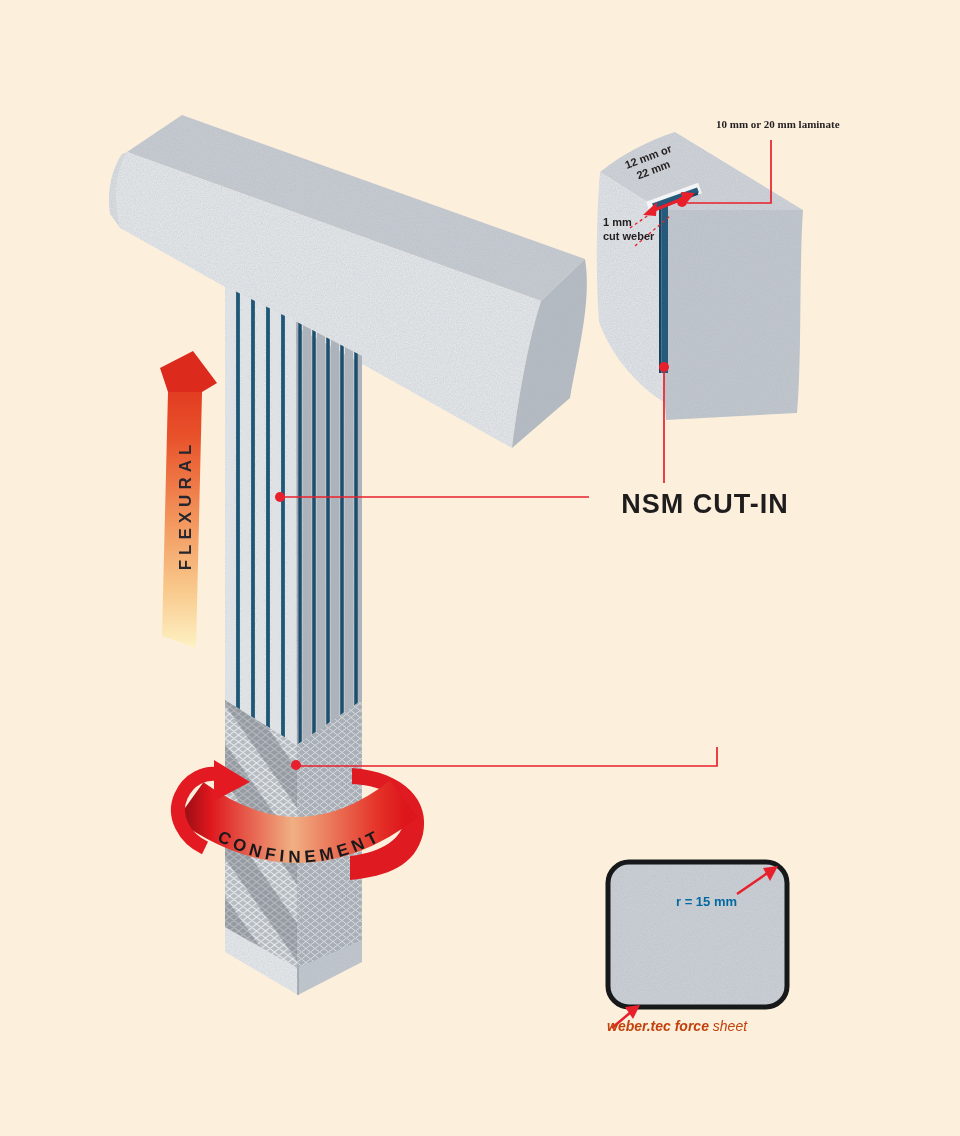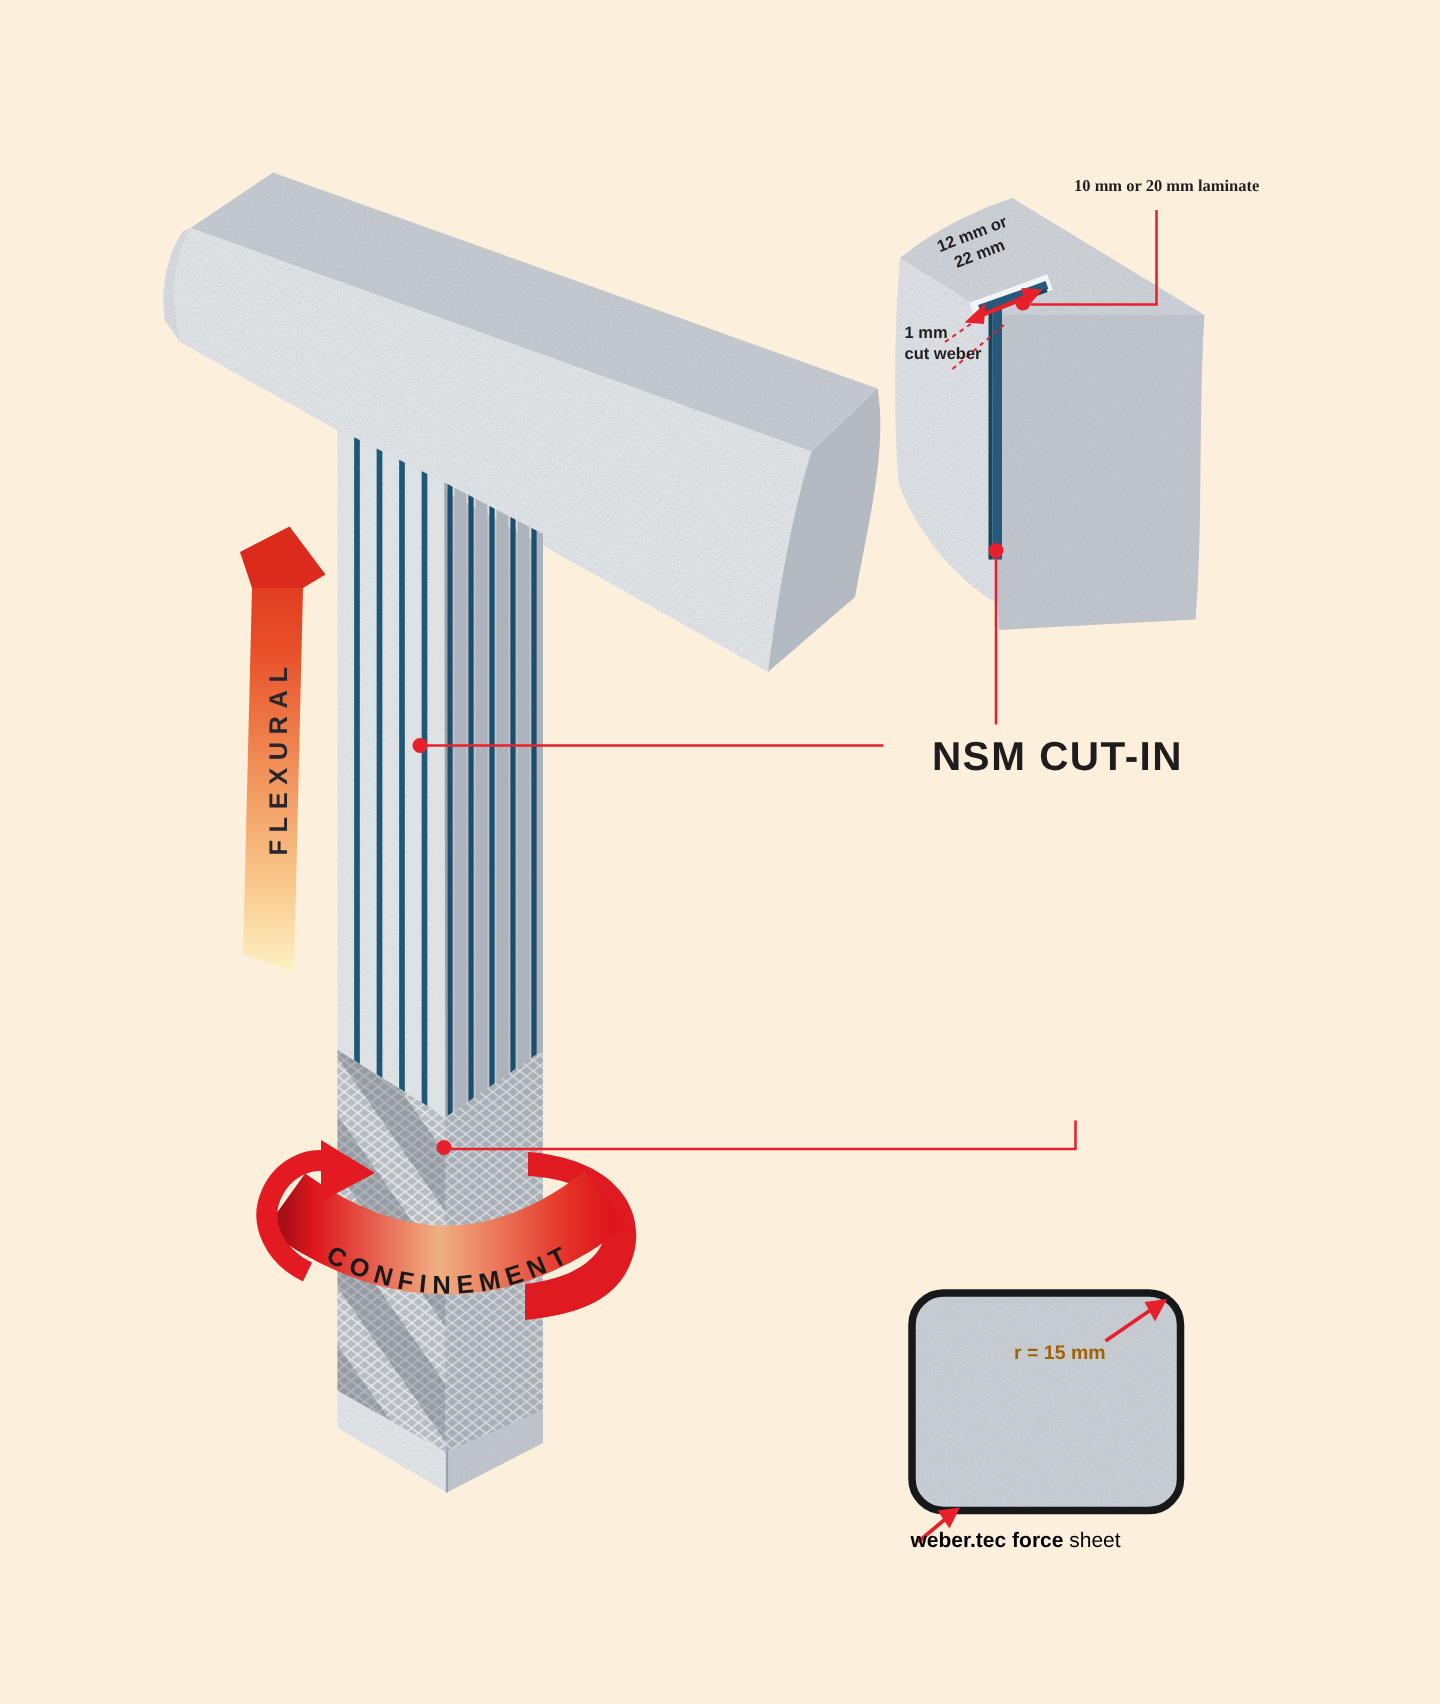--- a/index.html
+++ b/index.html
@@ -9,22 +9,22 @@
   .lbl{position:absolute;color:#1e1c1d;}
   .big-label{font-size:27px;font-weight:bold;letter-spacing:1px;text-align:center;line-height:1.22;}
   .small-label{font-size:11px;font-weight:bold;line-height:1.25;color:#231f20;}
   .flexural{left:77px;top:494px;width:220px;height:22px;transform:rotate(-90deg);
             font-size:17px;font-weight:bold;letter-spacing:5px;text-align:center;color:#26262e;}
   .dim-rot{left:610px;top:150px;width:82px;text-align:center;transform:rotate(-21deg);}
   .slot-lbl{left:603px;top:216px;}
   .lam-lbl{left:716px;top:118px;font-family:Liberation Serif, serif;}
   .nsm{left:590px;top:469px;width:230px;margin-top:19px;}
   .sheet{left:600px;top:705px;width:235px;}
-  .radius-lbl{left:676px;top:894px;font-size:13px;font-weight:bold;color:#a16207;}
-  .product-lbl{left:607px;top:1018px;font-size:14px;color:#000000;}
+  .radius-lbl{left:676px;top:894px;font-size:13px;font-weight:bold;color:#0369a1;}
+  .product-lbl{left:607px;top:1018px;font-size:14px;color:#c2410c;font-style:italic;}
   .product-lbl .b{font-weight:bold;}
 </style>
 </head>
 <body>
 
 <div id="stage">
 
 <svg id="art" width="960" height="1136" viewBox="0 0 960 1136">
   <defs>
     <filter id="speckle" x="-2%" y="-2%" width="104%" height="104%">

